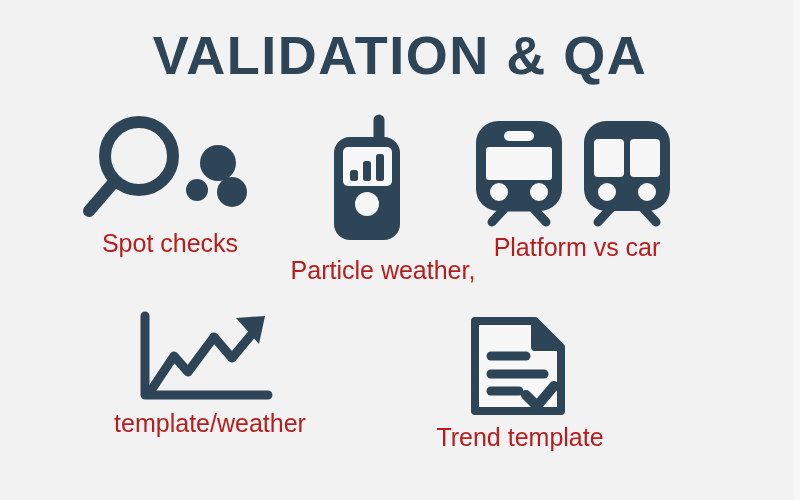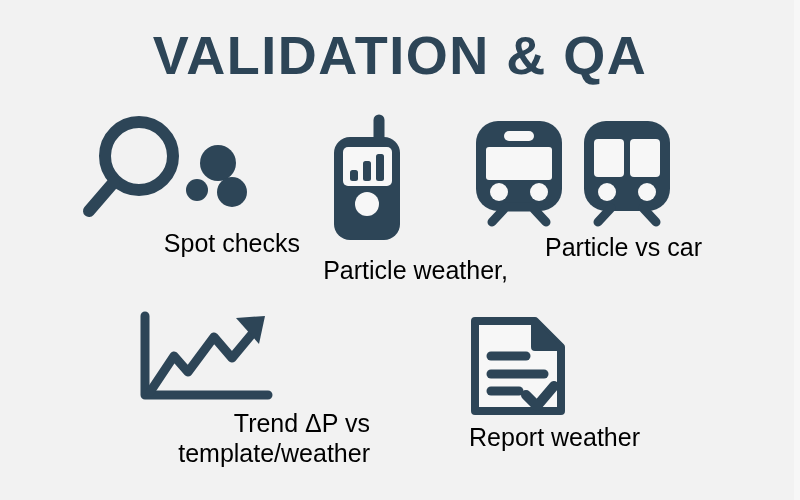--- a/index.html
+++ b/index.html
@@ -42,22 +42,22 @@
     font-family: "Liberation Sans", sans-serif;
     line-height: 62px;
     white-space: nowrap;
   }
 
   .item {
     position: absolute;
   }
   .caption {
     position: absolute;
-    text-align: right;
-    color: #000000;
+    text-align: center;
+    color: #b91c1c;
     font-size: 25px;
     line-height: 30px;
     font-family: "Liberation Sans", sans-serif;
     font-weight: normal;
   }
   .caption sub {
     font-size: 0.66em;
     vertical-align: baseline;
     position: relative;
     bottom: -0.28em;
@@ -153,37 +153,36 @@
           <rect x="124" y="21" width="30" height="38" rx="4" ry="4" fill="#f7f7f7"></rect>
           <rect x="160" y="21" width="30" height="38" rx="4" ry="4" fill="#f7f7f7"></rect>
           <circle cx="137" cy="74" r="9" fill="#f7f7f7"></circle>
           <circle cx="177" cy="74" r="9" fill="#f7f7f7"></circle>
           <path d="M128 104 L141 90" fill="none" stroke="#2d4557" stroke-width="9" stroke-linecap="round"></path>
           <path d="M186 104 L173 90" fill="none" stroke="#2d4557" stroke-width="9" stroke-linecap="round"></path>
         </g>
       </svg>
     </div>
     <div class="caption" id="cap-platform-vs-car">
-      <div>Particle vs car</div>
+      <div>Platform vs car</div>
     </div>
   </div>
 
   <div class="item" id="item-trend">
     <div class="icon-wrap">
       <svg width="150" height="95" viewBox="0 0 150 95">
 
         <path d="M17 6 L17 85 L140 85" fill="none" stroke="#2d4557" stroke-width="9" stroke-linecap="round" stroke-linejoin="round"></path>
 
         <path d="M22 82 L46 46 L60 62 L86 27 L104 48 L129 18" fill="none" stroke="#2d4557" stroke-width="9" stroke-linecap="round" stroke-linejoin="round"></path>
 
         <path d="M108 8 L137 6 L131 34 Z" fill="#2d4557"></path>
       </svg>
     </div>
     <div class="caption" id="cap-trend">
-      <div>Trend ΔP vs</div>
       <div>template/weather</div>
     </div>
   </div>
 
   <div class="item" id="item-report">
     <div class="icon-wrap">
       <svg width="104" height="108" viewBox="0 0 104 108">
 
         <path d="M9 9 L69 9 L95 35 L95 99 L9 99 Z" fill="#f7f7f7" stroke="#2d4557" stroke-width="8" stroke-linejoin="round"></path>
         <path d="M69 9 L69 35 L95 35" fill="#2d4557" stroke="#2d4557" stroke-width="8" stroke-linejoin="round"></path>
@@ -191,17 +190,17 @@
         <g stroke="#2d4557" stroke-width="9" stroke-linecap="round">
           <line x1="25" y1="44" x2="60" y2="44"></line>
           <line x1="25" y1="62" x2="78" y2="62"></line>
           <line x1="25" y1="79" x2="53" y2="79"></line>
         </g>
 
         <path d="M60 83 L71 94 L88 74" fill="none" stroke="#2d4557" stroke-width="10" stroke-linecap="round" stroke-linejoin="round"></path>
       </svg>
     </div>
     <div class="caption" id="cap-report">
-      <span>Report weather</span>
+      <span>Trend template</span>
     </div>
   </div>
 
 </div>
 
 </body></html>

